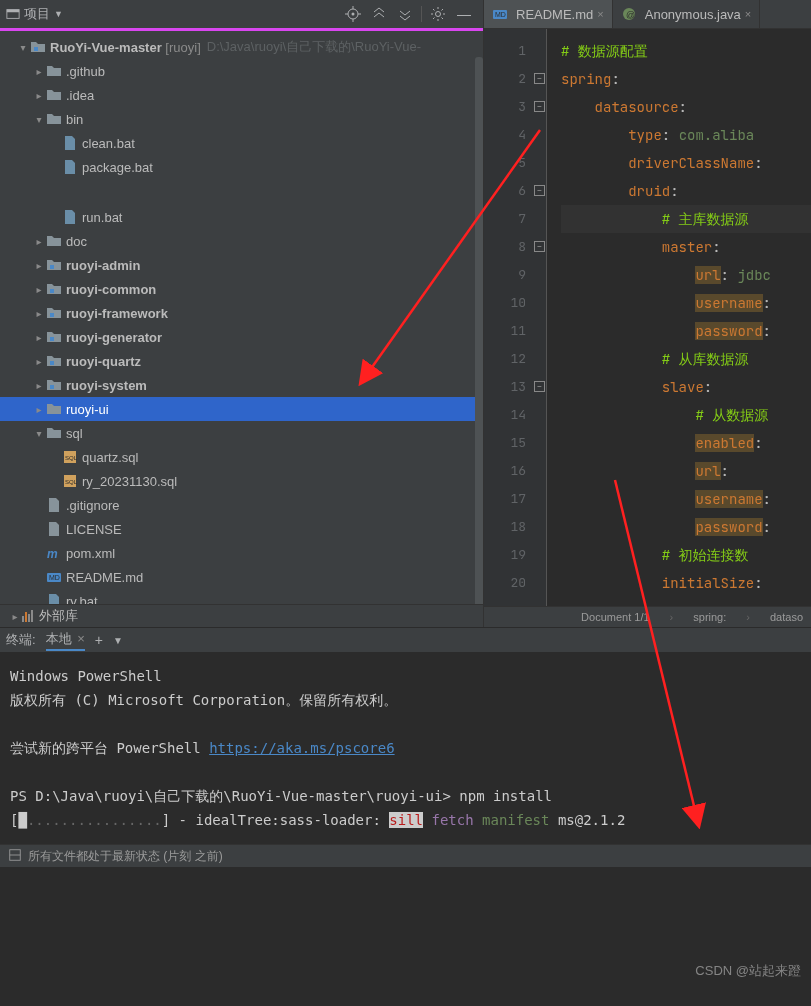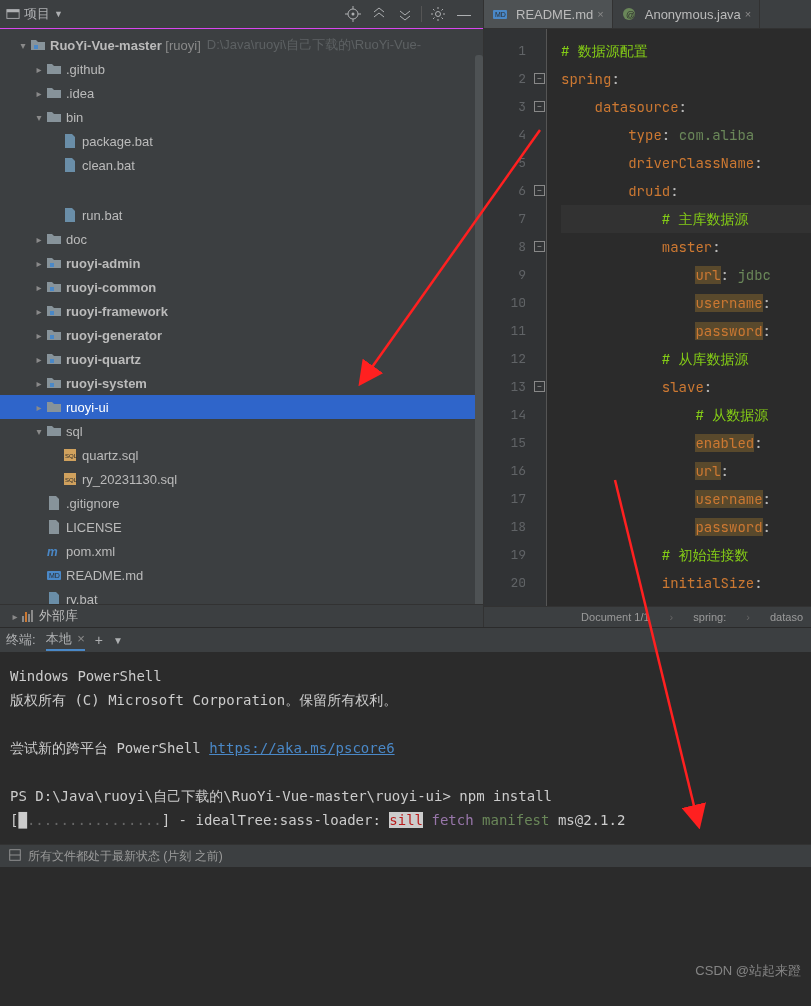--- a/index.html
+++ b/index.html
@@ -1,18 +1,18 @@
 <!DOCTYPE html>
 <html><head>
 <meta charset="utf-8">
 <style>
   html,body{margin:0;padding:0;width:811px;height:1006px;background:#2b2b2b;font-family:"Microsoft YaHei","Segoe UI",sans-serif;font-size:13px;color:#bbb;overflow:hidden;position:relative}
   .top{display:flex;height:627px}
   .left{width:483px;background:#3c3f41;display:flex;flex-direction:column;border-right:1px solid #323232}
-  .toolbar{height:28px;background:#3c3f41;display:flex;align-items:center;padding:0 6px;border-bottom:1px solid #d946ef}
+  .toolbar{height:28px;background:#3c3f41;display:flex;align-items:center;padding:0 6px;border-bottom:3px solid #d946ef}
   .tb-left{display:flex;align-items:center;gap:6px}
   .tb-project{display:flex;align-items:center;gap:4px;color:#aeb0b2}
   .tb-project svg{width:14px;height:14px}
   .tb-spacer{flex:1}
   .tb-ic{width:16px;height:16px;margin:0 5px;color:#aeb0b2;display:flex;align-items:center;justify-content:center}
   .tree{flex:1;overflow:hidden;padding-top:4px;position:relative}
   .row{display:flex;align-items:center;height:24px;white-space:nowrap;cursor:default}
   .row.selected{background:#2f65ca;color:#fff}
   .row.selected .name{color:#fff}
   .arrow{width:14px;text-align:center;font-size:10px;color:#8a8a8a}
@@ -145,30 +145,30 @@
           </span>
           <span class="name">bin</span>
         </div>
         <div class="row" style="padding-left: 48px;">
           <span class="arrow blank">▸</span>
           <span class="ic">
             <svg viewBox="0 0 16 16">
               <path d="M3 1h7l3 3v11H3z" fill="#6a8ea8"></path>
             </svg>
           </span>
+          <span class="name">clean.bat</span>
+        </div>
+        <div class="row" style="padding-left: 48px;">
+          <span class="arrow blank">▸</span>
+          <span class="ic">
+            <svg viewBox="0 0 16 16">
+              <path d="M3 1h7l3 3v11H3z" fill="#6a8ea8"></path>
+            </svg>
+          </span>
           <span class="name">package.bat</span>
-        </div>
-        <div class="row" style="padding-left: 48px;">
-          <span class="arrow blank">▸</span>
-          <span class="ic">
-            <svg viewBox="0 0 16 16">
-              <path d="M3 1h7l3 3v11H3z" fill="#6a8ea8"></path>
-            </svg>
-          </span>
-          <span class="name">clean.bat</span>
         </div>
         <div class="row" style="padding-left: 48px; margin-top: 26px;">
           <span class="arrow blank">▸</span>
           <span class="ic">
             <svg viewBox="0 0 16 16">
               <path d="M3 1h7l3 3v11H3z" fill="#6a8ea8"></path>
             </svg>
           </span>
           <span class="name">run.bat</span>
         </div>

